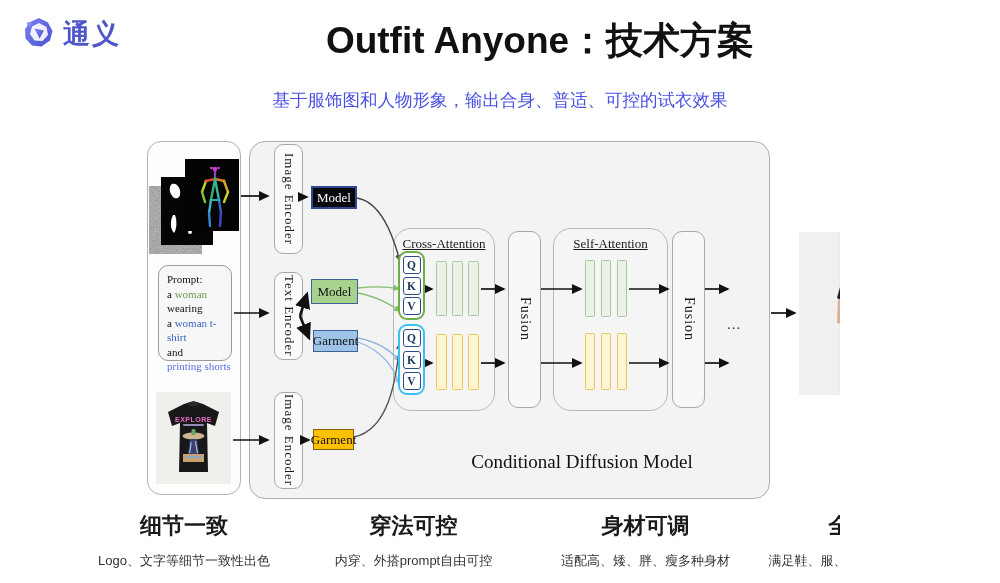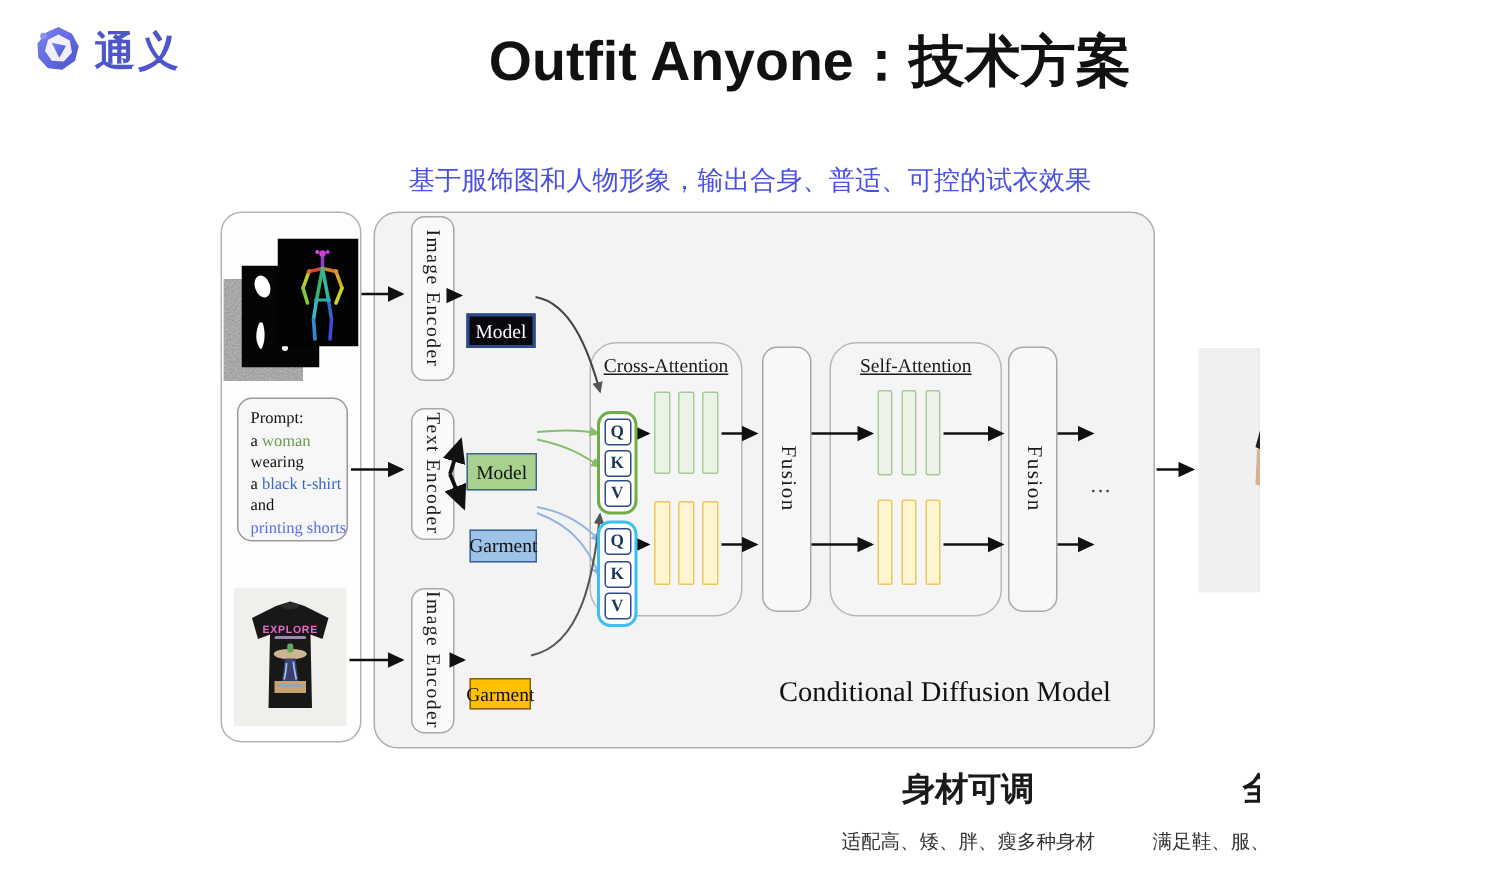--- a/index.html
+++ b/index.html
@@ -4,21 +4,21 @@
 <style>
   html,body{margin:0;padding:0;background:#fff;}
   #canvas{position:relative;width:840px;height:583px;background:#ffffff;overflow:hidden;
           font-family:"Liberation Sans","DejaVu Sans",sans-serif;}
   .abs{position:absolute;}
 
   
   .logo{left:22px;top:16px;display:flex;align-items:center;gap:7px;}
   .logo-text{font-size:27px;font-weight:700;color:#4f56c9;letter-spacing:2px;}
   .title{left:0;top:16px;width:1000px;text-align:center;font-size:37px;font-weight:700;color:#111;margin-left:40px;}
-  .subtitle{left:0;top:88px;width:1000px;text-align:center;font-size:17.5px;font-weight:500;color:#4a50e2;margin-top:20px;}
+  .subtitle{left:0;top:88px;width:1000px;text-align:center;font-size:17.5px;font-weight:500;color:#4a50e2;}
 
   
   .left-panel{left:147px;top:141px;width:92px;height:352px;border:1.5px solid #b3b3b3;border-radius:14px;background:#fdfdfd;}
   .big-panel{left:249px;top:141px;width:519px;height:356px;border:1.5px solid #aeaeae;border-radius:16px;background:#f3f3f3;}
   .att-panel{border:1.5px solid #b8b8b8;border-radius:18px;background:#f5f5f5;}
   .ca-panel{left:393px;top:228px;width:100px;height:181px;}
   .sa-panel{left:553px;top:228px;width:101px;height:181px;padding-left:12px;}
   .fusion{width:31px;height:175px;top:231px;border:1.5px solid #a8a8a8;border-radius:10px;background:#f8f8f8;
           display:flex;align-items:center;justify-content:center;}
   .fusion1{left:508px;} .fusion2{left:672px;}
@@ -48,21 +48,21 @@
   .qkv .cell{width:16px;height:16px;border:1.8px solid #2e4a8f;border-radius:3px;background:#fff;
              display:flex;align-items:center;justify-content:center;
              font-family:"Liberation Serif","DejaVu Serif",serif;font-size:11.5px;font-weight:700;color:#17365d;}
 
   
   .bar{position:absolute;border-radius:1.5px;box-sizing:border-box;}
   .bar-green{background:#eaf3e5;border:1.5px solid #a9c99b;}
   .bar-yellow{background:#fdf4d2;border:1.5px solid #ecc75d;}
 
   .dots{left:727px;top:316px;font-size:15px;letter-spacing:1px;color:#444;font-family:"Liberation Serif",serif;}
-  .cdm-label{left:475px;top:451px;width:310px;text-align:center;
+  .cdm-label{left:427px;top:451px;width:310px;text-align:center;
              font-family:"Liberation Serif","DejaVu Serif",serif;font-size:19px;color:#111;}
 
   
   .prompt-box{left:158px;top:265px;width:74px;height:96px;border:1.5px solid #9a9a9a;border-radius:10px;
               background:#f7f7f7;box-sizing:border-box;padding:6px 0 0 8px;
               font-family:"Liberation Serif","DejaVu Serif",serif;font-size:11px;line-height:1.32;color:#111;}
   .c-green{color:#6c9a52;} .c-blue{color:#3b66c4;} .c-violet{color:#5b6ee1;}
 
   
   .img-noise{left:149px;top:186px;width:53px;height:68px;z-index:1;}
@@ -75,21 +75,21 @@
   .feature{text-align:center;z-index:2;}
   .feature .heading{font-size:22px;font-weight:600;color:#1a1a1a;}
   .feature .desc{margin-top:11px;font-size:13px;color:#333;}
   .f1{left:64px;top:511px;width:240px;} .f2{left:296px;top:511px;width:235px;}
   .f3{left:528px;top:511px;width:235px;} .f4{left:755px;top:511px;width:235px;}
 
   .watermark{left:856px;top:532px;font-size:46px;font-weight:400;color:#c9c9c9;opacity:.5;
              letter-spacing:1px;z-index:1;}
 
   .overlay{left:0;top:0;z-index:4;pointer-events:none;}
-  .z5{z-index:5;margin-top:23px;}
+  .z5{z-index:5;}
 </style>
 </head>
 <body>
 
 <div id="canvas">
 
   <div class="abs logo">
     <svg width="34" height="34" viewBox="0 0 34 34">
       <defs>
         <linearGradient id="lg1" x1="0" y1="0" x2="1" y2="1">
@@ -151,21 +151,21 @@
     <circle cx="21" cy="22" r="1.5" fill="#e06030"></circle>
     <circle cx="39" cy="22" r="1.5" fill="#e09030"></circle>
     <circle cx="26" cy="41" r="1.5" fill="#30b890"></circle>
     <circle cx="34" cy="41" r="1.5" fill="#30a8c0"></circle>
   </svg>
 
   <div class="abs prompt-box">
     <div><span>Prompt:</span></div>
     <div><span>a </span><span class="c-green">woman</span></div>
     <div><span>wearing</span></div>
-    <div><span>a </span><span class="c-blue">black t-shirt</span></div>
+    <div><span>a </span><span class="c-blue">woman t-shirt</span></div>
     <div><span>and</span></div>
     <div><span class="c-violet">printing shorts</span></div>
   </div>
 
   <svg class="abs img-tshirt" viewBox="0 0 75 92">
     <rect width="75" height="92" fill="#f1efec"></rect>
     <path d="M28 12 L37.5 9 L47 12 L63 20 L59 34 L51 31 L52 80 L23 80 L24 31 L16 34 L12 20 Z" fill="#181818"></path>
     <path d="M31 12 C34 15 41 15 44 12 L41 10 L34 10 Z" fill="#2a2a2a"></path>
     <text x="37.5" y="30" text-anchor="middle" font-size="7" font-weight="bold" fill="#e86bc8" font-family="Liberation Sans, sans-serif" letter-spacing="0.5">EXPLORE</text>
     <rect x="27" y="32" width="21" height="2" rx="1" fill="#b9a6d8" opacity="0.8"></rect>
@@ -308,20 +308,28 @@
       <line x1="300" y1="316" x2="309" y2="338"></line>
     </g>
     <path d="M357,198 C380,202 392,232 400,261" stroke="#444" stroke-width="1.4" fill="none" marker-end="url(#mD)"></path>
     <path d="M358,288 C378,286 390,287 399,289" stroke="#88bd6e" stroke-width="1.3" fill="none" marker-end="url(#mG)"></path>
     <path d="M358,293 C382,298 392,306 400,311" stroke="#88bd6e" stroke-width="1.3" fill="none" marker-end="url(#mG)"></path>
     <path d="M358,338 C380,342 392,352 400,361" stroke="#8fb4e0" stroke-width="1.3" fill="none" marker-end="url(#mL)"></path>
     <path d="M358,342 C386,352 394,371 400,384" stroke="#8fb4e0" stroke-width="1.3" fill="none" marker-end="url(#mL)"></path>
     <path d="M354,437 C388,430 396,382 400,343" stroke="#555" stroke-width="1.4" fill="none" marker-end="url(#mD)"></path>
   </svg>
 
+  <div class="abs feature f1">
+    <div class="heading">细节一致</div>
+    <div class="desc">Logo、文字等细节一致性出色</div>
+  </div>
+  <div class="abs feature f2">
+    <div class="heading">穿法可控</div>
+    <div class="desc">内穿、外搭prompt自由可控</div>
+  </div>
   <div class="abs feature f3">
     <div class="heading">身材可调</div>
     <div class="desc">适配高、矮、胖、瘦多种身材</div>
   </div>
   <div class="abs feature f4">
     <div class="heading">全身穿搭</div>
     <div class="desc">满足鞋、服、衣、裙多品类全身穿搭</div>
   </div>
 
   <div class="abs watermark">智东西</div>

